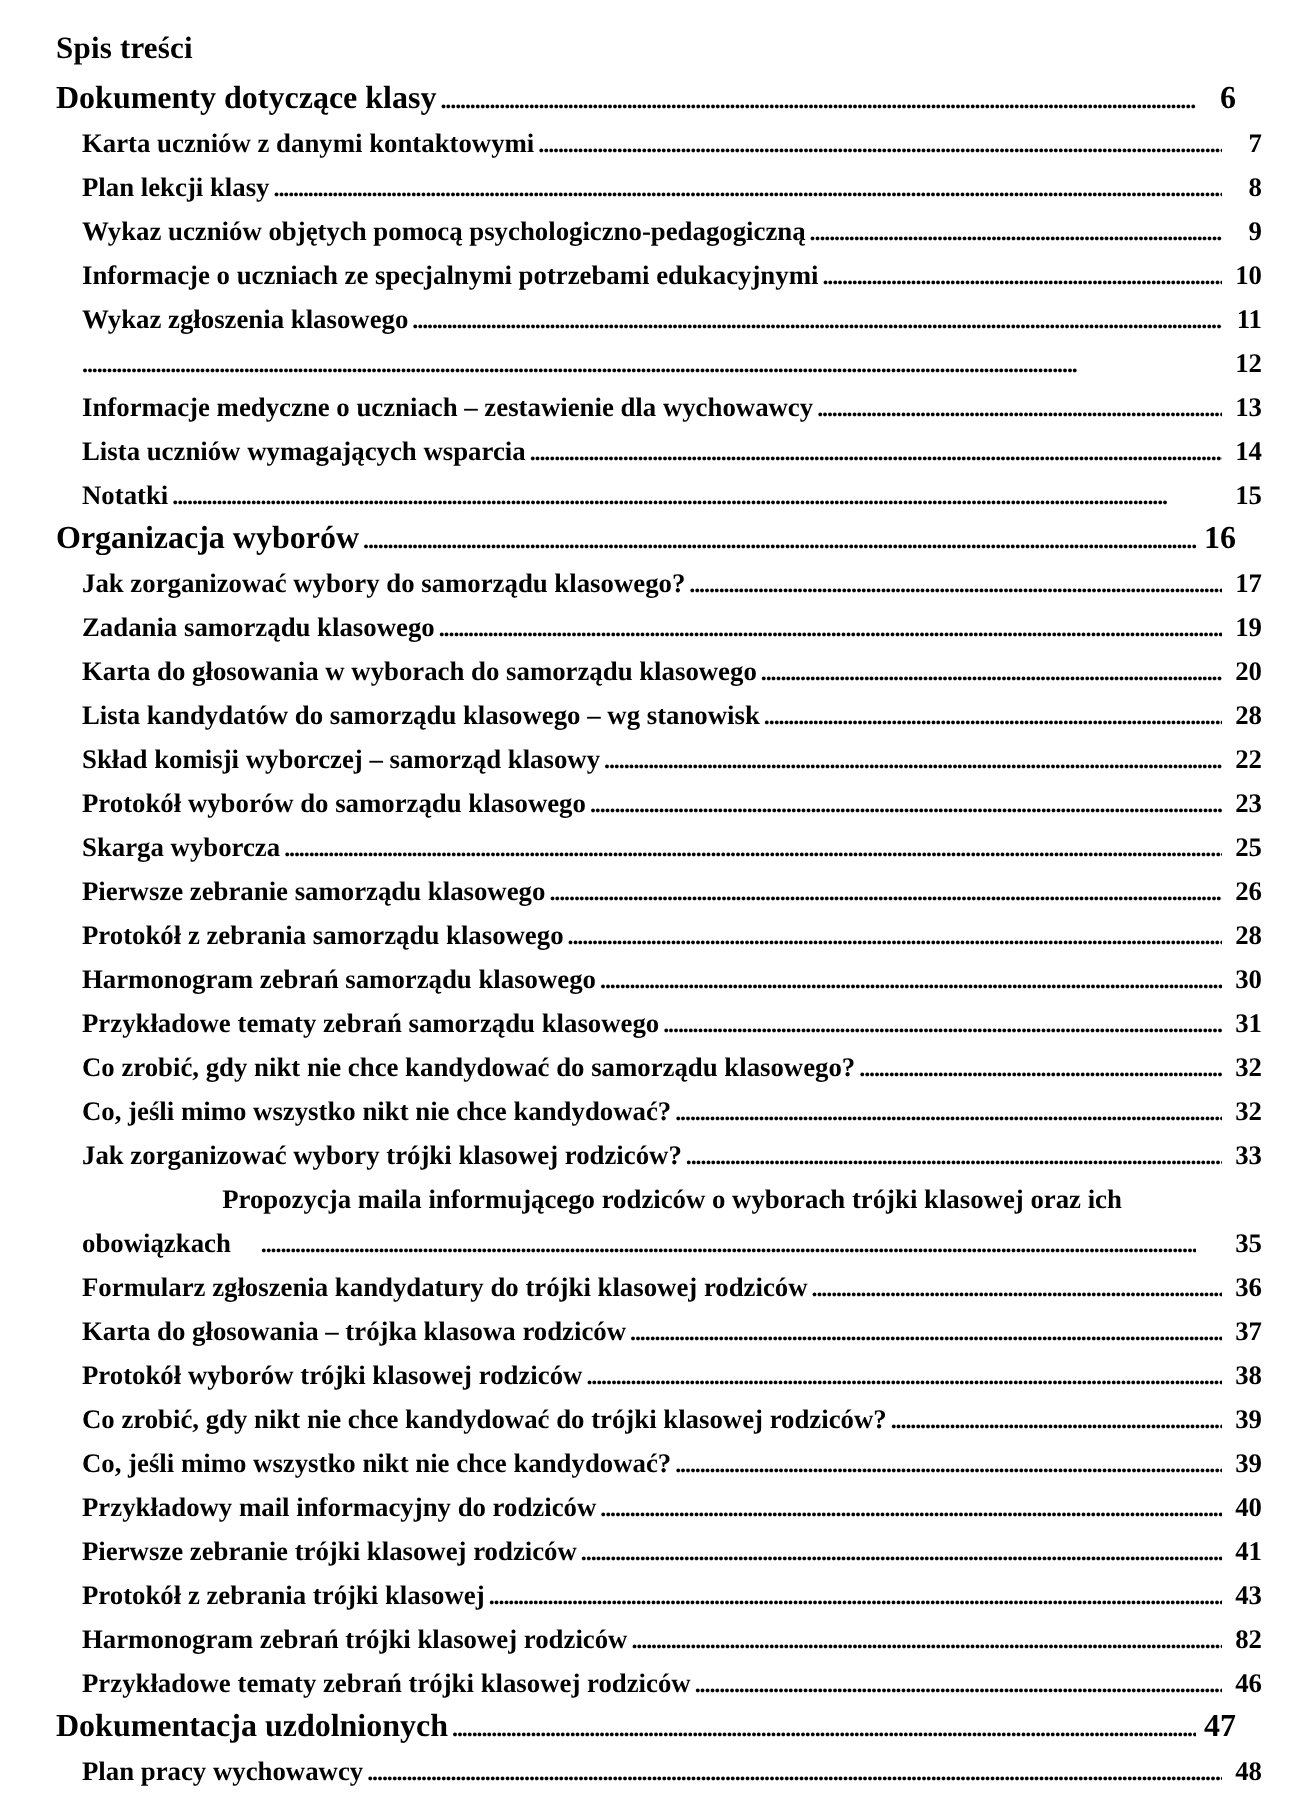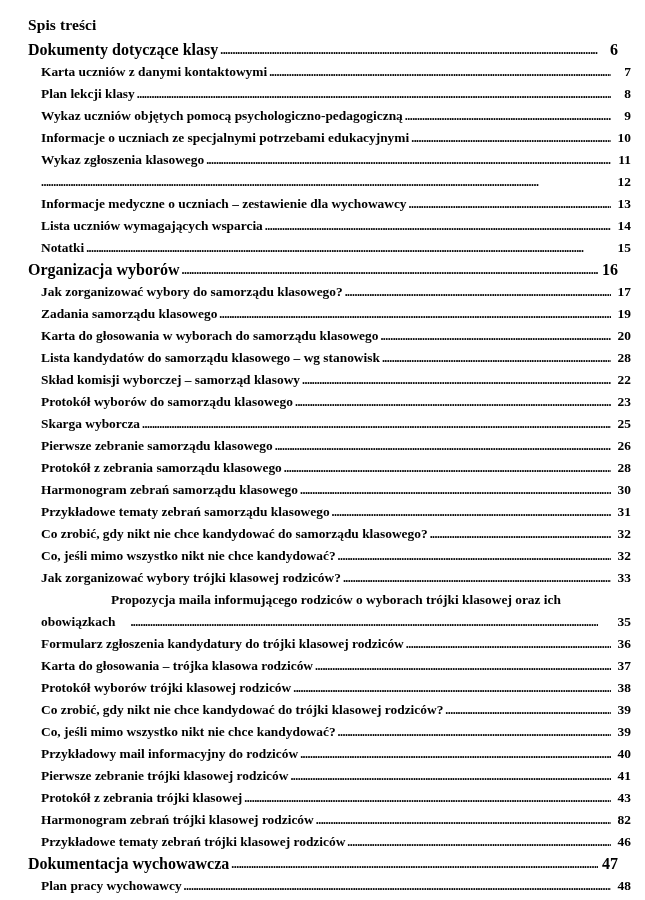--- a/index.html
+++ b/index.html
@@ -287,21 +287,21 @@
         <span class="entry-label">Harmonogram zebrań trójki klasowej rodziców</span>
         <span class="leader"></span>
         <span class="entry-page">82</span>
       </div>
       <div class="entry level-2">
         <span class="entry-label">Przykładowe tematy zebrań trójki klasowej rodziców</span>
         <span class="leader"></span>
         <span class="entry-page">46</span>
       </div>
       <div class="entry level-1">
-        <span class="entry-label">Dokumentacja wychowawcza</span>
+        <span class="entry-label">Dokumentacja uzdolnionych</span>
         <span class="leader"></span>
         <span class="entry-page">47</span>
       </div>
       <div class="entry level-2">
         <span class="entry-label">Plan pracy wychowawcy</span>
         <span class="leader"></span>
         <span class="entry-page">48</span>
       </div>
     </div>
 

